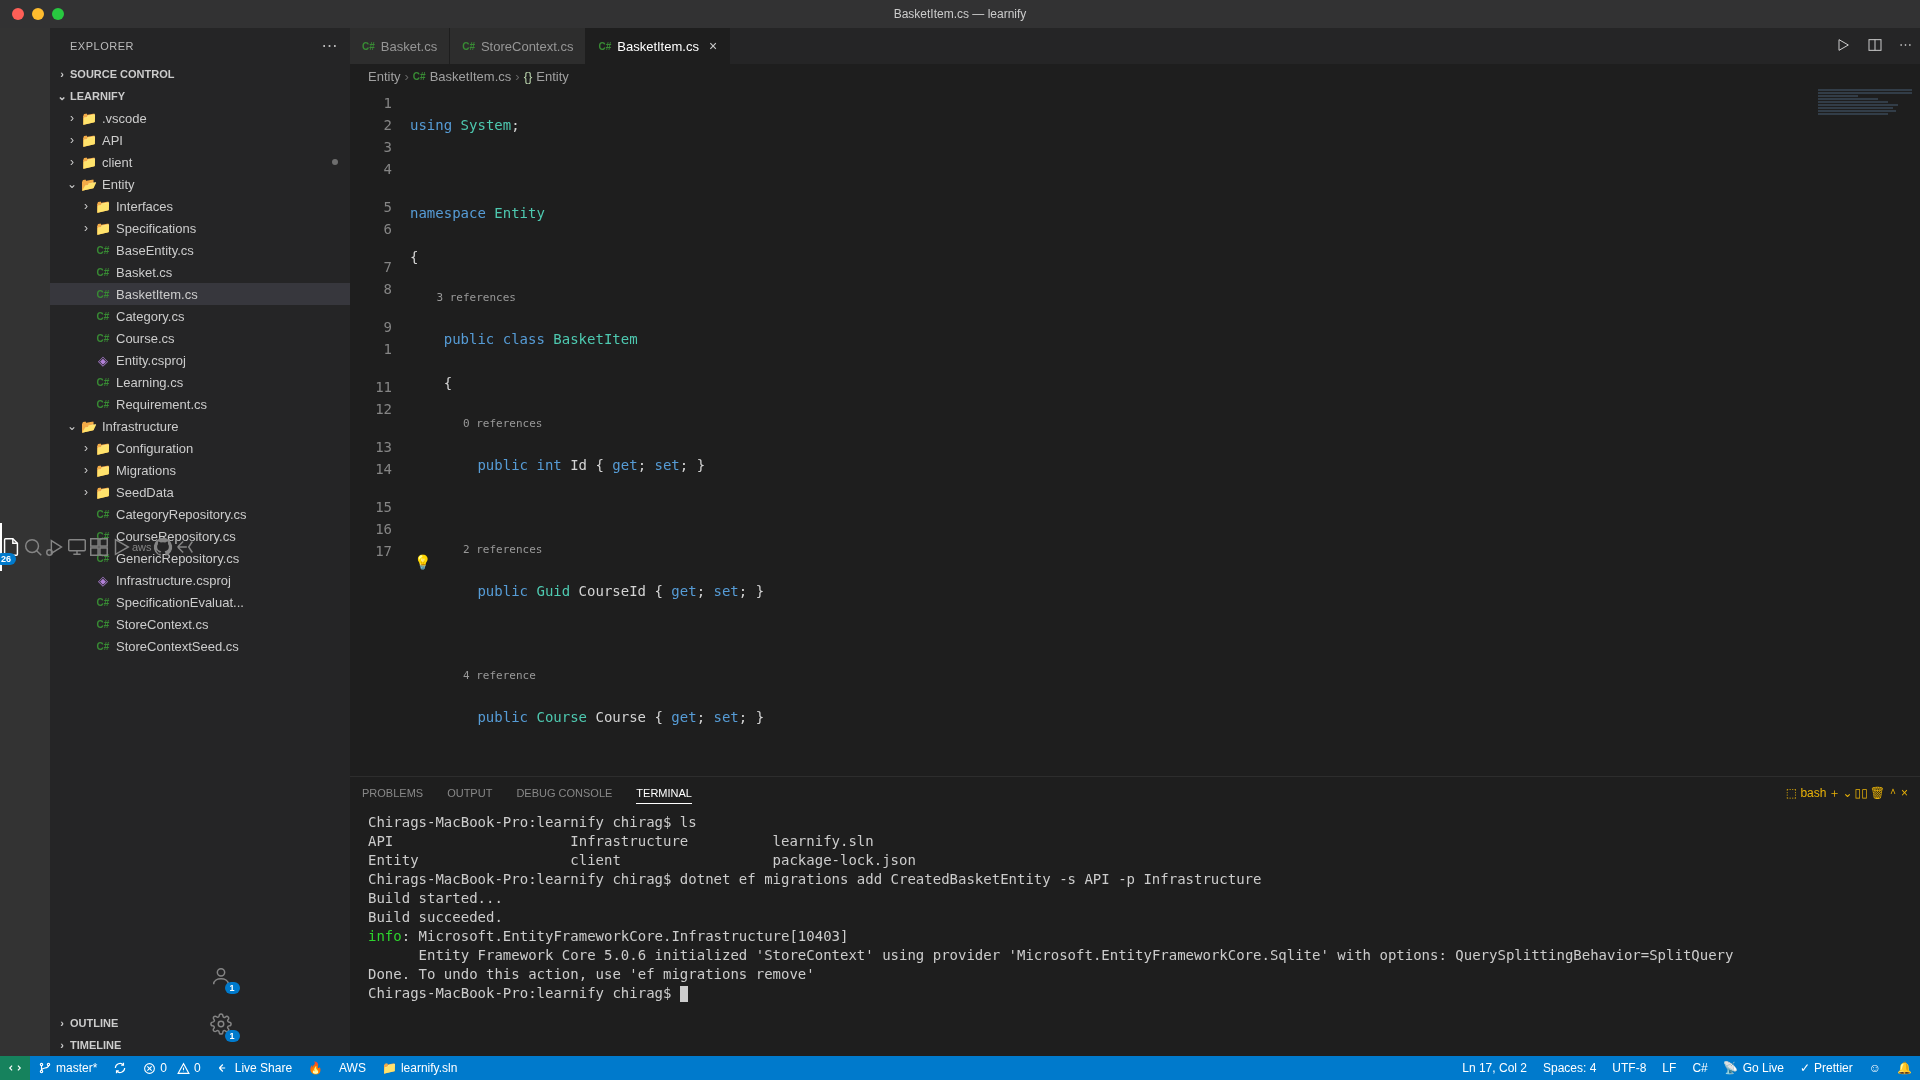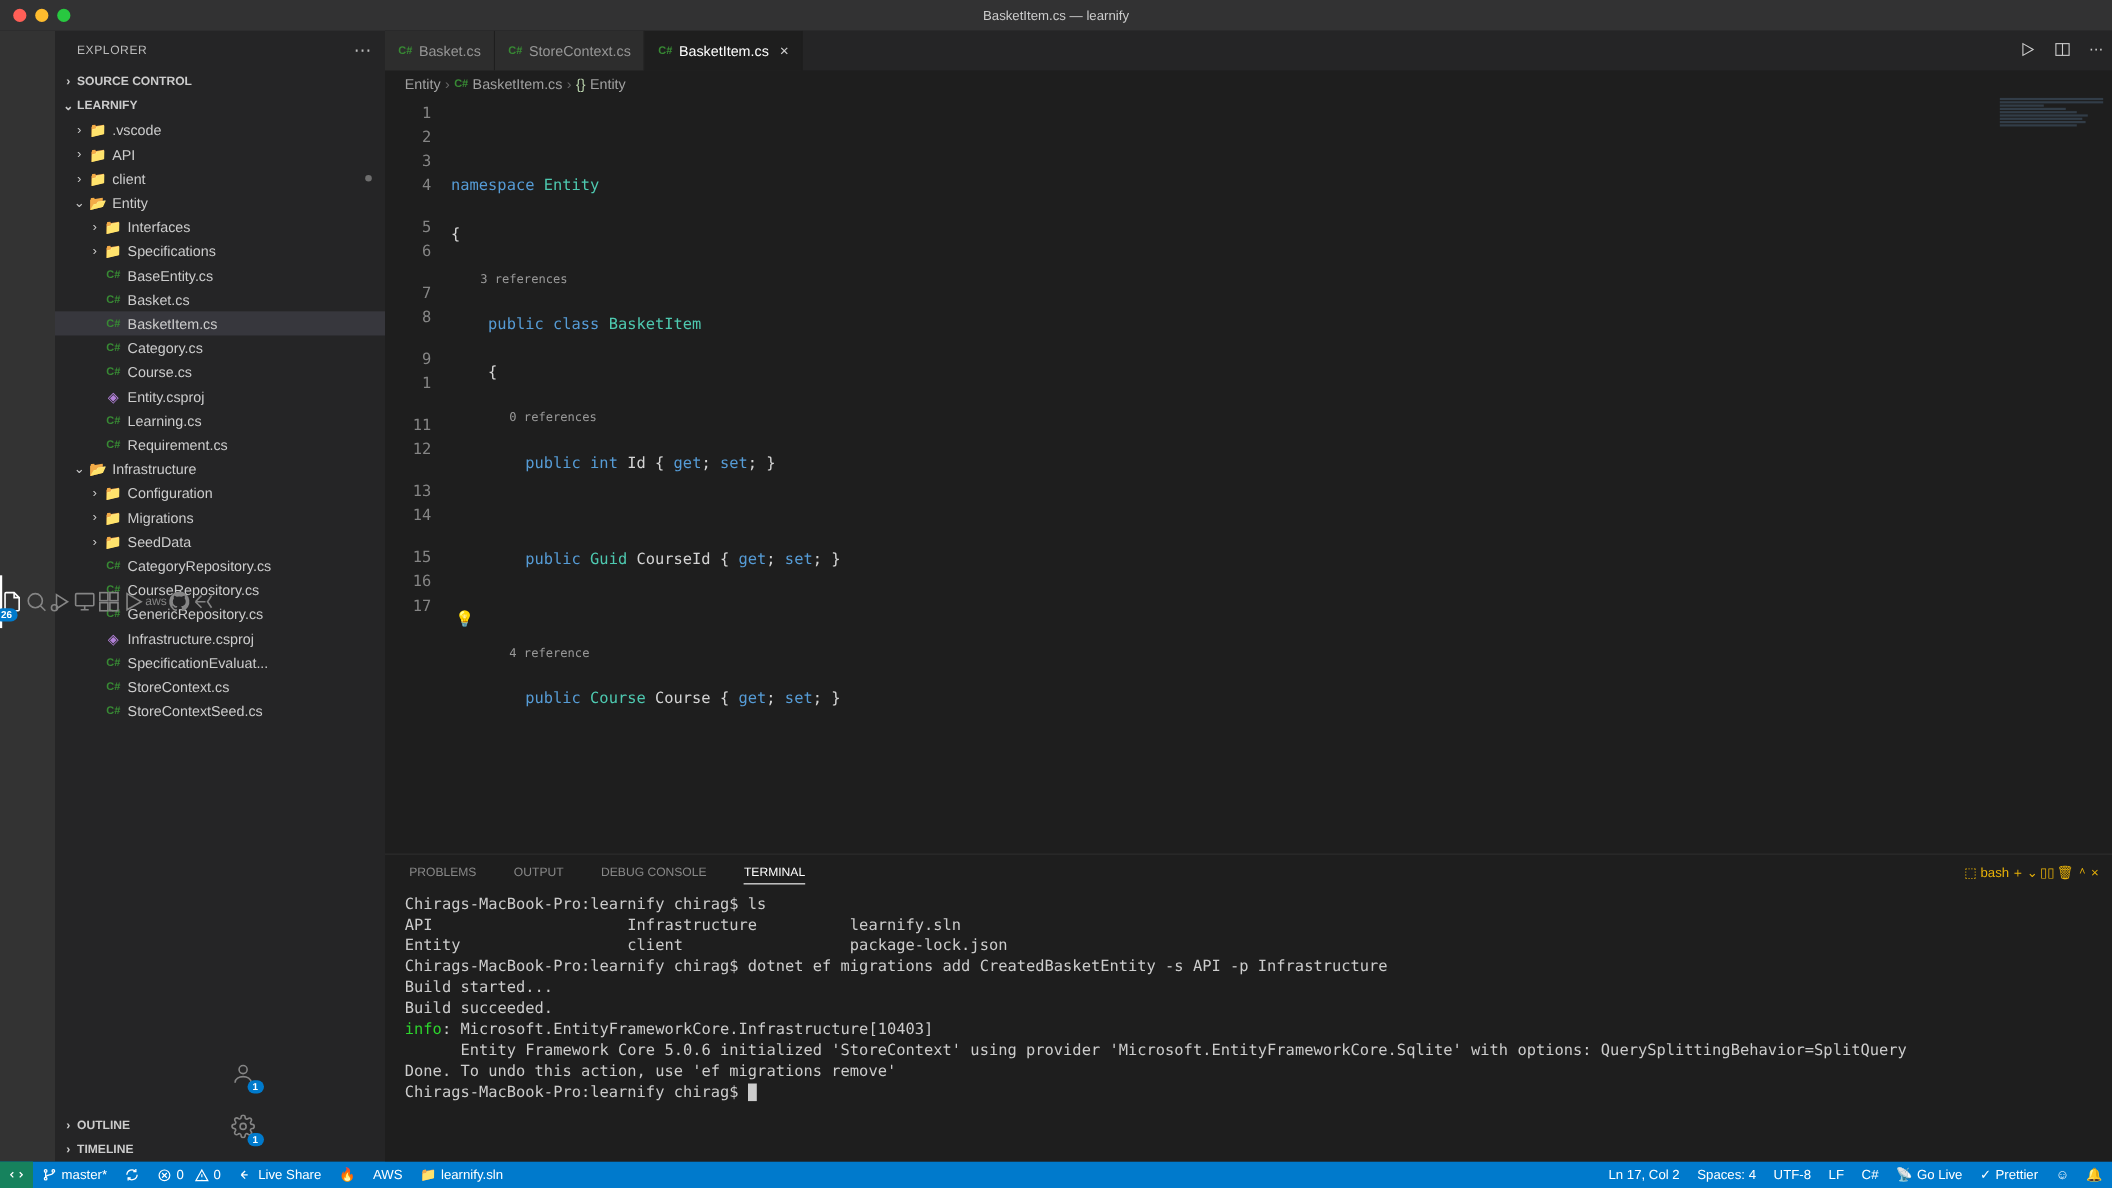--- a/index.html
+++ b/index.html
@@ -169,21 +169,21 @@
 .minimap-bar { height: 2px; margin: 1px 8px; background: #3a4a5a; opacity:0.7; }
 .lightbulb { color: #ffcc00; position:absolute; pointer-events:none; }
 
 .kw { color: #569cd6; }
 .type { color: #4ec9b0; }
 .brace { color: #d4d4d4; }
 
 
 .panel { height: 280px; display:flex; flex-direction:column; border-top:1px solid #2d2d2d; }
 .panel-tabs { height: 32px; display:flex; align-items:center; padding: 0 12px; gap: 24px; font-size:11px; color:#888; }
-.panel-tabs .ptab { cursor:pointer; padding:4px 0;margin-left:10px; }
+.panel-tabs .ptab { cursor:pointer; padding:4px 0; }
 .panel-tabs .ptab.active { color:#fff; border-bottom: 1px solid #fff; }
 .panel-actions { margin-left:auto; display:flex; align-items:center; gap:2px; color:#eab308; font-size:12px; }
 .terminal {
   flex:1;
   font-family: Menlo, Consolas, monospace;
   font-size: 14px;
   padding: 4px 18px;
   color: #ccc;
   line-height: 19px;
   white-space: pre-wrap;
@@ -509,29 +509,31 @@
 <div>12</div>
 <div class="codelens">&nbsp;</div>
 <div>13</div>
 <div>14</div>
 <div class="codelens">&nbsp;</div>
 <div>15</div>
 <div>16</div>
 <div>17</div>
         </div>
         <div class="code-content">
+<div><span class="kw">using</span> <span class="type">System</span><span>;</span></div>
 <div>&nbsp;</div>
 <div><span class="kw">namespace</span> <span class="type">Entity</span></div>
 <div><span class="brace">{</span></div>
 <div class="codelens">    <span>3 references</span></div>
 <div>    <span class="kw">public</span> <span class="kw">class</span> <span class="type">BasketItem</span></div>
 <div>    <span class="brace">{</span></div>
 <div class="codelens">        <span>0 references</span></div>
 <div>        <span class="kw">public</span> <span class="kw">int</span> <span>Id</span> <span class="brace">{</span> <span class="kw">get</span>; <span class="kw">set</span>; <span class="brace">}</span></div>
 <div>&nbsp;</div>
+<div class="codelens">        <span>2 references</span></div>
 <div>        <span class="kw">public</span> <span class="type">Guid</span> <span>CourseId</span> <span class="brace">{</span> <span class="kw">get</span>; <span class="kw">set</span>; <span class="brace">}</span></div>
 <div>&nbsp;</div>
 <div class="codelens">        <span>4 reference</span></div>
 <div>        <span class="kw">public</span> <span class="type">Course</span> <span>Course</span> <span class="brace">{</span> <span class="kw">get</span>; <span class="kw">set</span>; <span class="brace">}</span></div>
 <div>&nbsp;</div>
 
 
 
 
 

